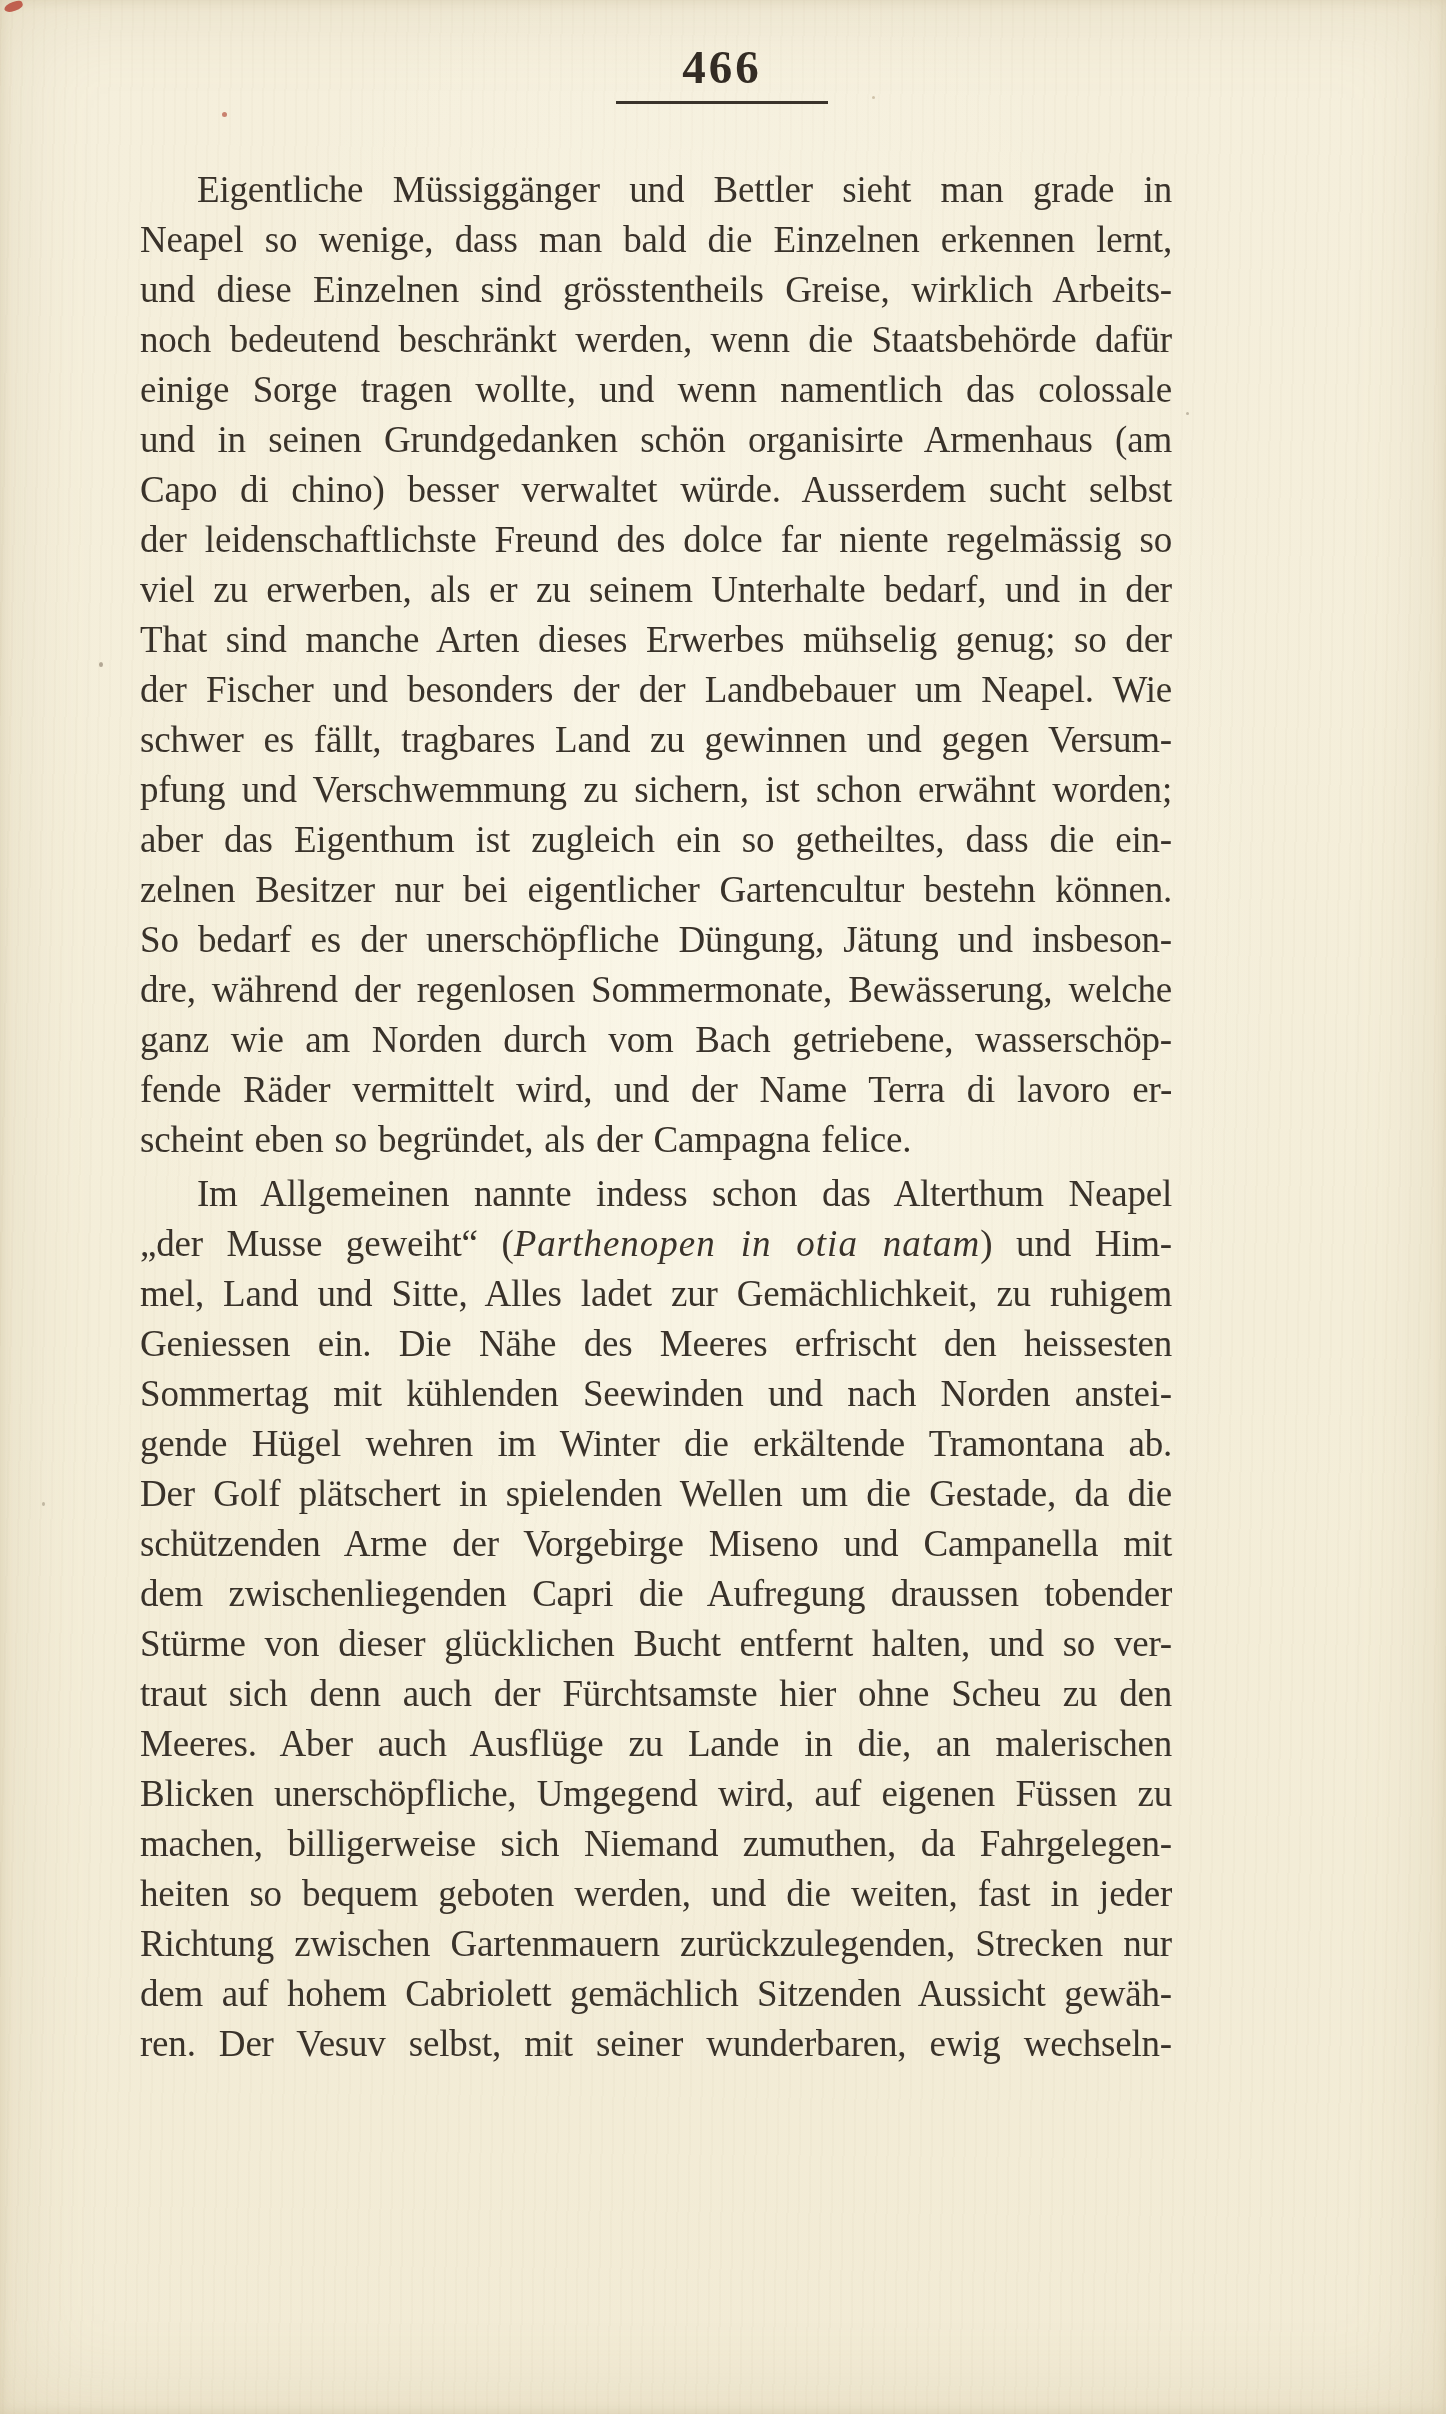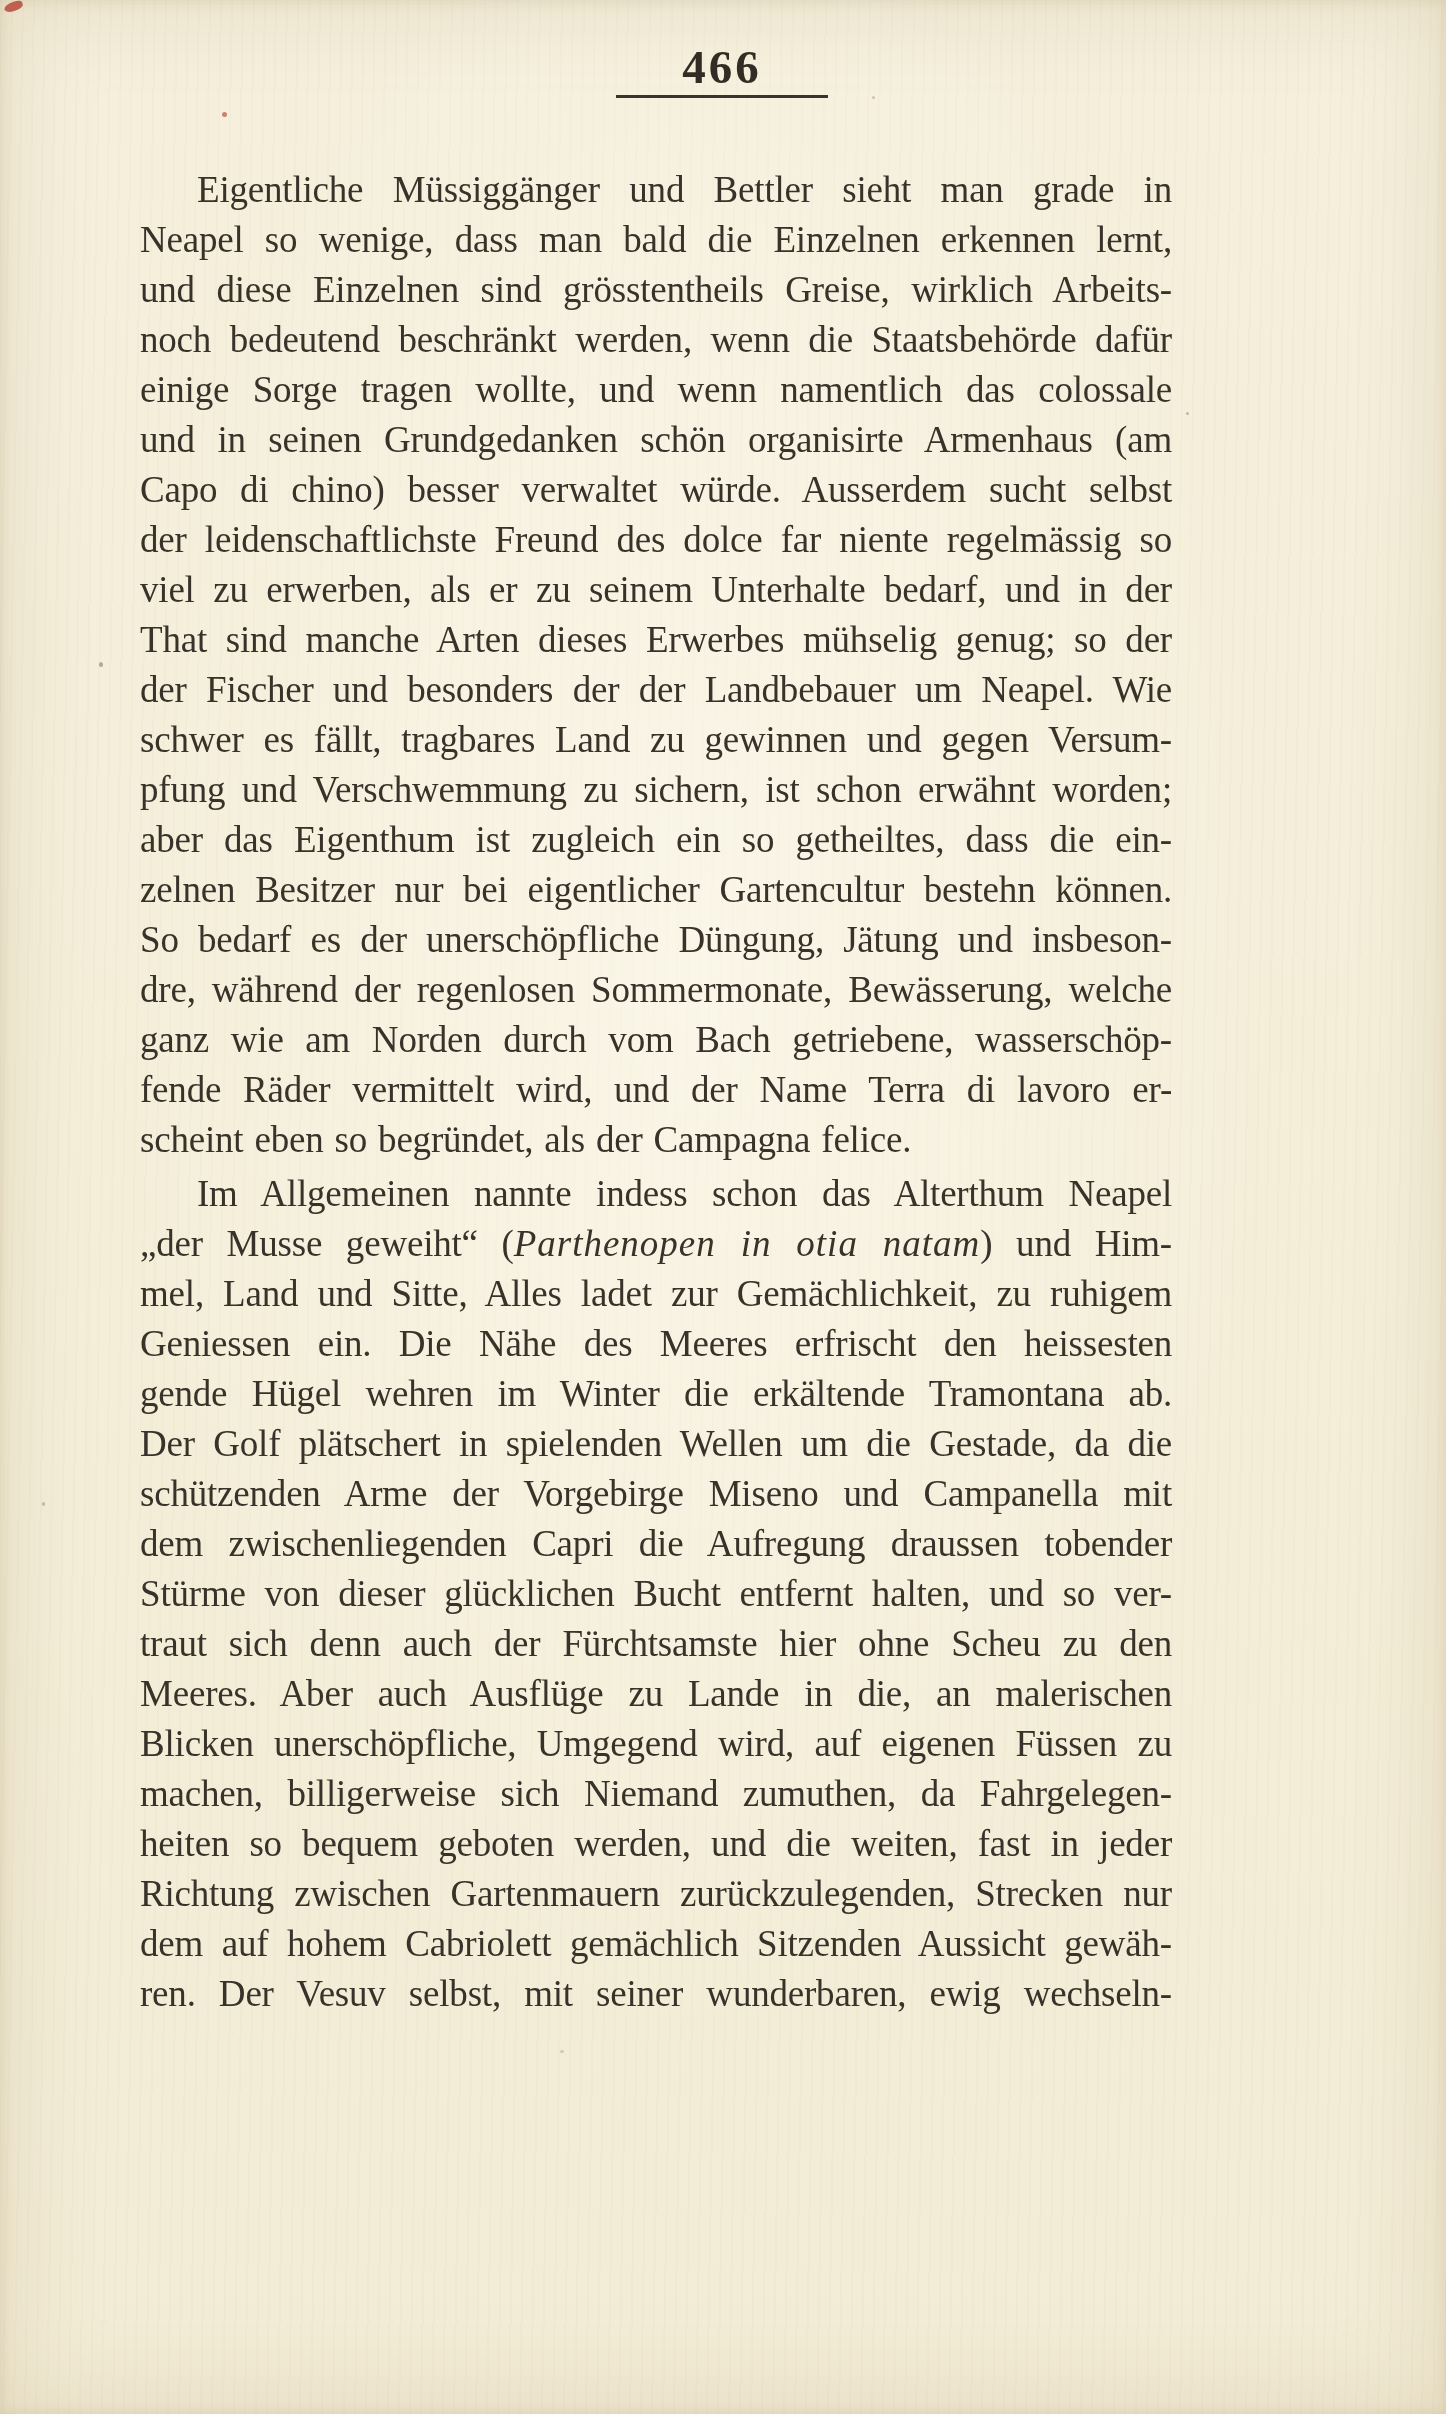--- a/index.html
+++ b/index.html
@@ -11,21 +11,21 @@
       repeating-linear-gradient(91deg, rgba(120,100,60,.022) 0 2px, rgba(0,0,0,0) 2px 11px),
       linear-gradient(180deg,#f5efdc 0%,#f4eed9 55%,#f2ebd5 100%);
     box-shadow: inset 0 0 90px rgba(170,145,95,.22), inset 0 0 14px rgba(150,125,80,.18);
     overflow:hidden;
     font-family:"Liberation Serif","DejaVu Serif",serif;
     color:#39322a;
   }
   .pagenum-wrap{
     position:absolute; top:44px; left:616px; width:212px;
     text-align:center;
-    padding-bottom:4px;
+    padding-bottom:10px;
     border-bottom:3px solid #3a332b;
   }
   .pagenum{
     font-size:47px; font-weight:bold; letter-spacing:3px; color:#332c24;
     line-height:1;
   }
   .text-block{
     position:absolute; top:161px; left:136px; width:1040px;
   }
   .para{margin:4px;}
@@ -87,20 +87,21 @@
         <div class="line">dre, während der regenlosen Sommermonate, Bewässerung, welche</div>
         <div class="line">ganz wie am Norden durch vom Bach getriebene, wasserschöp-</div>
         <div class="line">fende Räder vermittelt wird, und der Name Terra di lavoro er-</div>
         <div class="line end">scheint eben so begründet, als der Campagna felice.</div>
       </div>
       <div class="para">
         <div class="line">Im Allgemeinen nannte indess schon das Alterthum Neapel</div>
         <div class="line"><span>„der Musse geweiht“ (</span><span class="it">Parthenopen in otia natam</span><span>) und Him-</span></div>
         <div class="line">mel, Land und Sitte, Alles ladet zur Gemächlichkeit, zu ruhigem</div>
         <div class="line">Geniessen ein. Die Nähe des Meeres erfrischt den heissesten</div>
+        <div class="line">Sommertag mit kühlenden Seewinden und nach Norden anstei-</div>
         <div class="line">gende Hügel wehren im Winter die erkältende Tramontana ab.</div>
         <div class="line">Der Golf plätschert in spielenden Wellen um die Gestade, da die</div>
         <div class="line">schützenden Arme der Vorgebirge Miseno und Campanella mit</div>
         <div class="line">dem zwischenliegenden Capri die Aufregung draussen tobender</div>
         <div class="line">Stürme von dieser glücklichen Bucht entfernt halten, und so ver-</div>
         <div class="line">traut sich denn auch der Fürchtsamste hier ohne Scheu zu den</div>
         <div class="line">Meeres. Aber auch Ausflüge zu Lande in die, an malerischen</div>
         <div class="line">Blicken unerschöpfliche, Umgegend wird, auf eigenen Füssen zu</div>
         <div class="line">machen, billigerweise sich Niemand zumuthen, da Fahrgelegen-</div>
         <div class="line">heiten so bequem geboten werden, und die weiten, fast in jeder</div>

